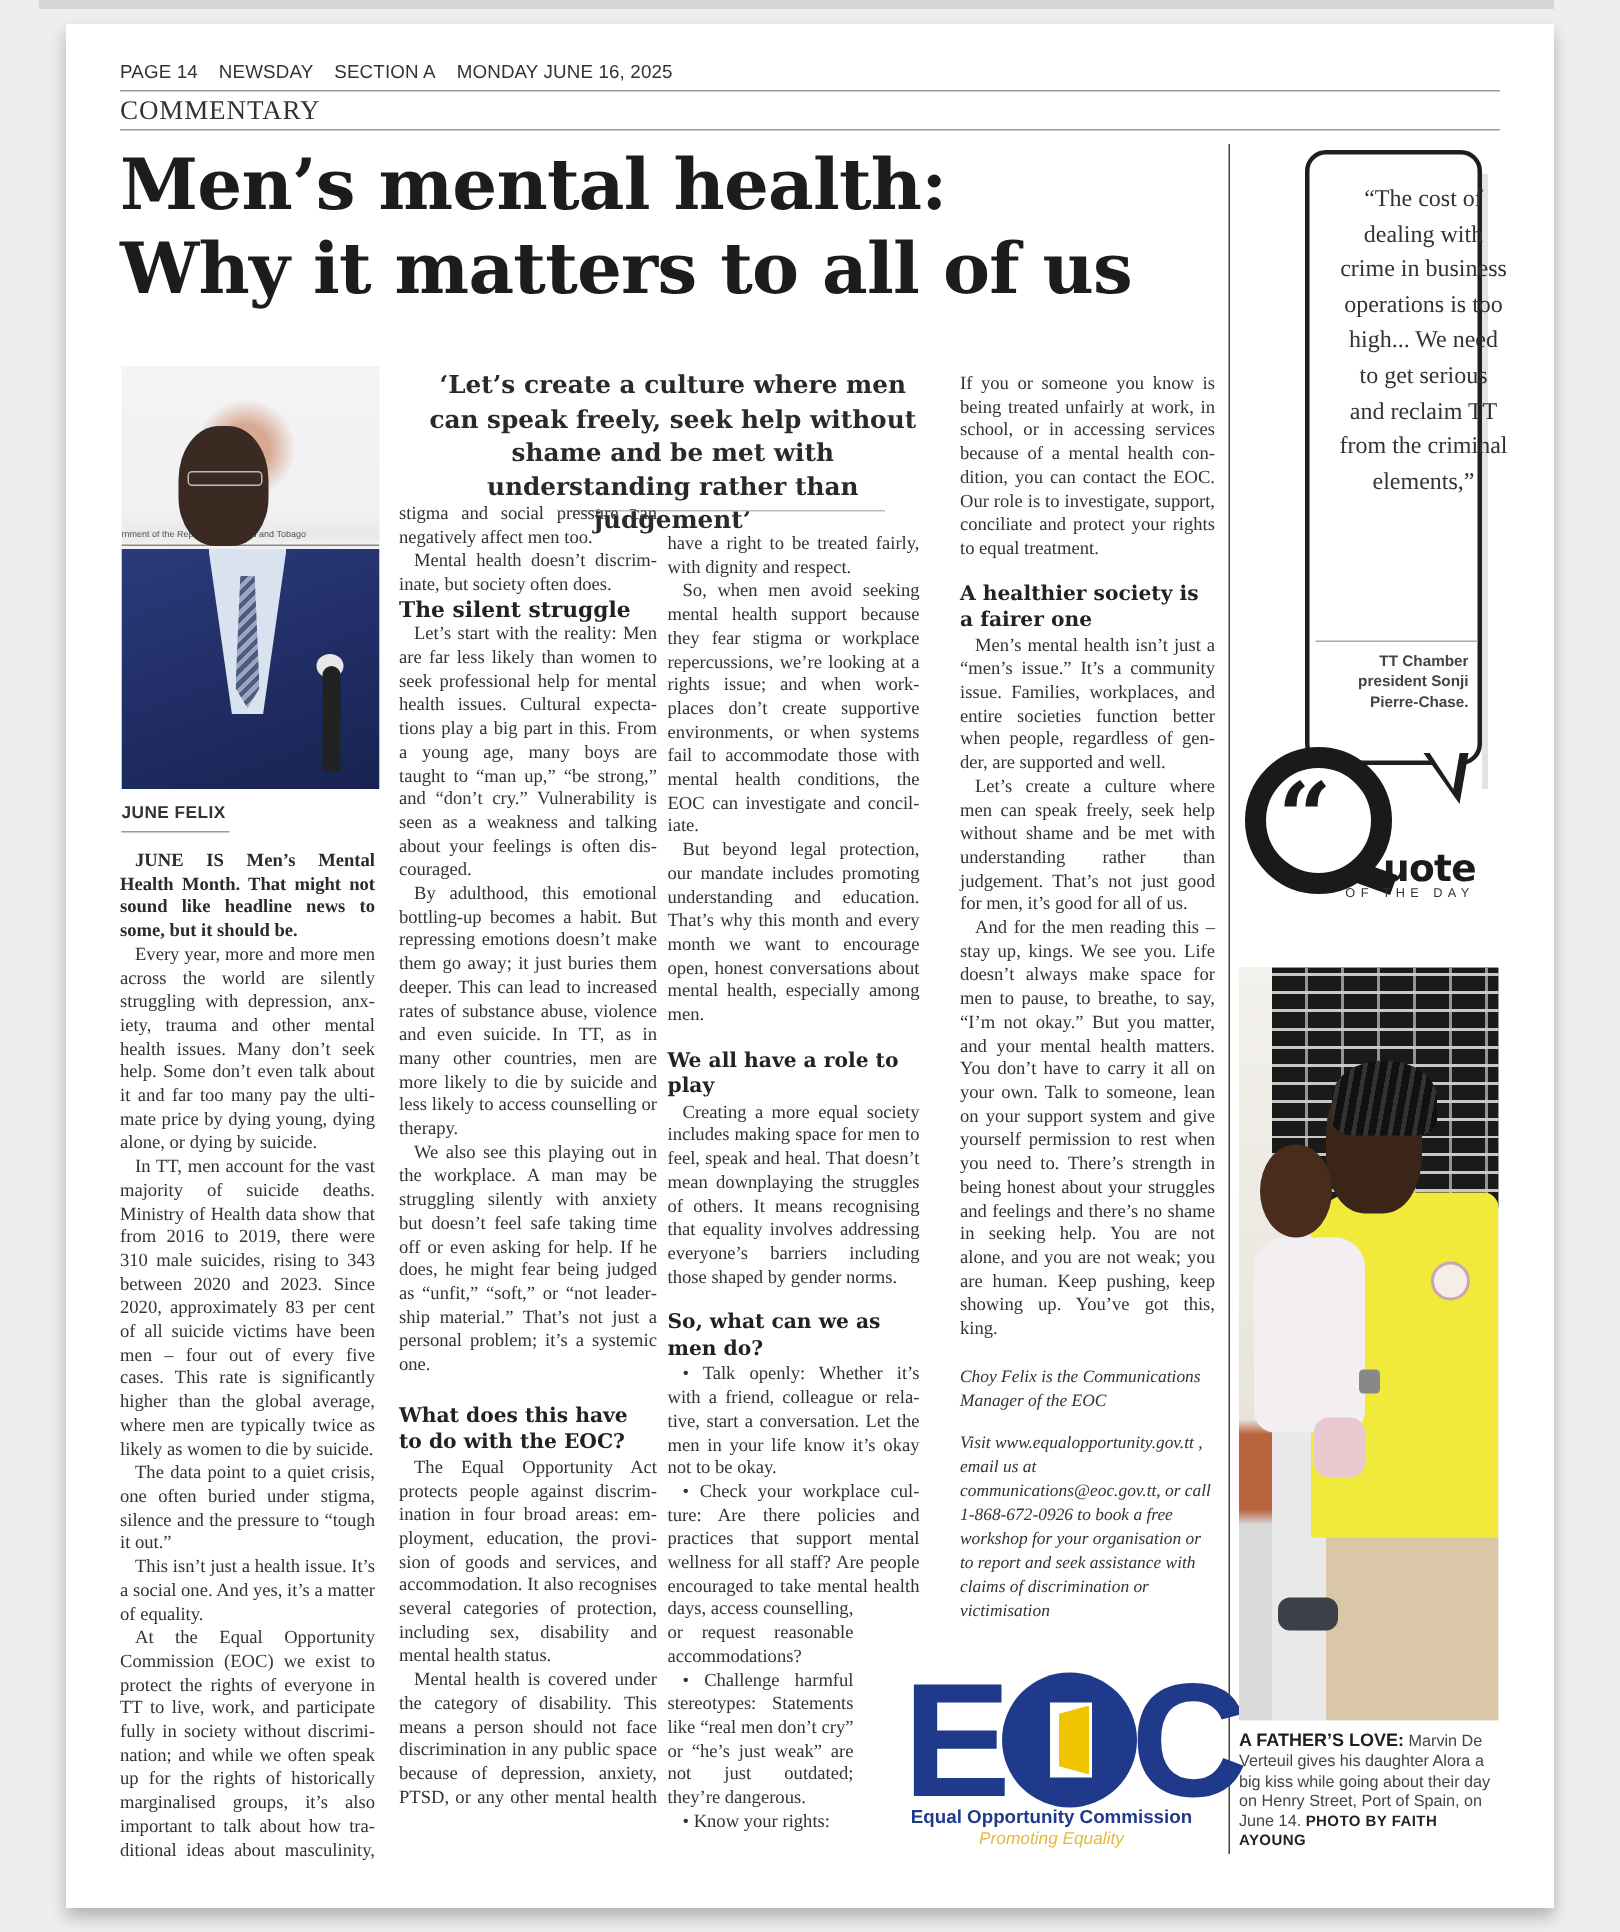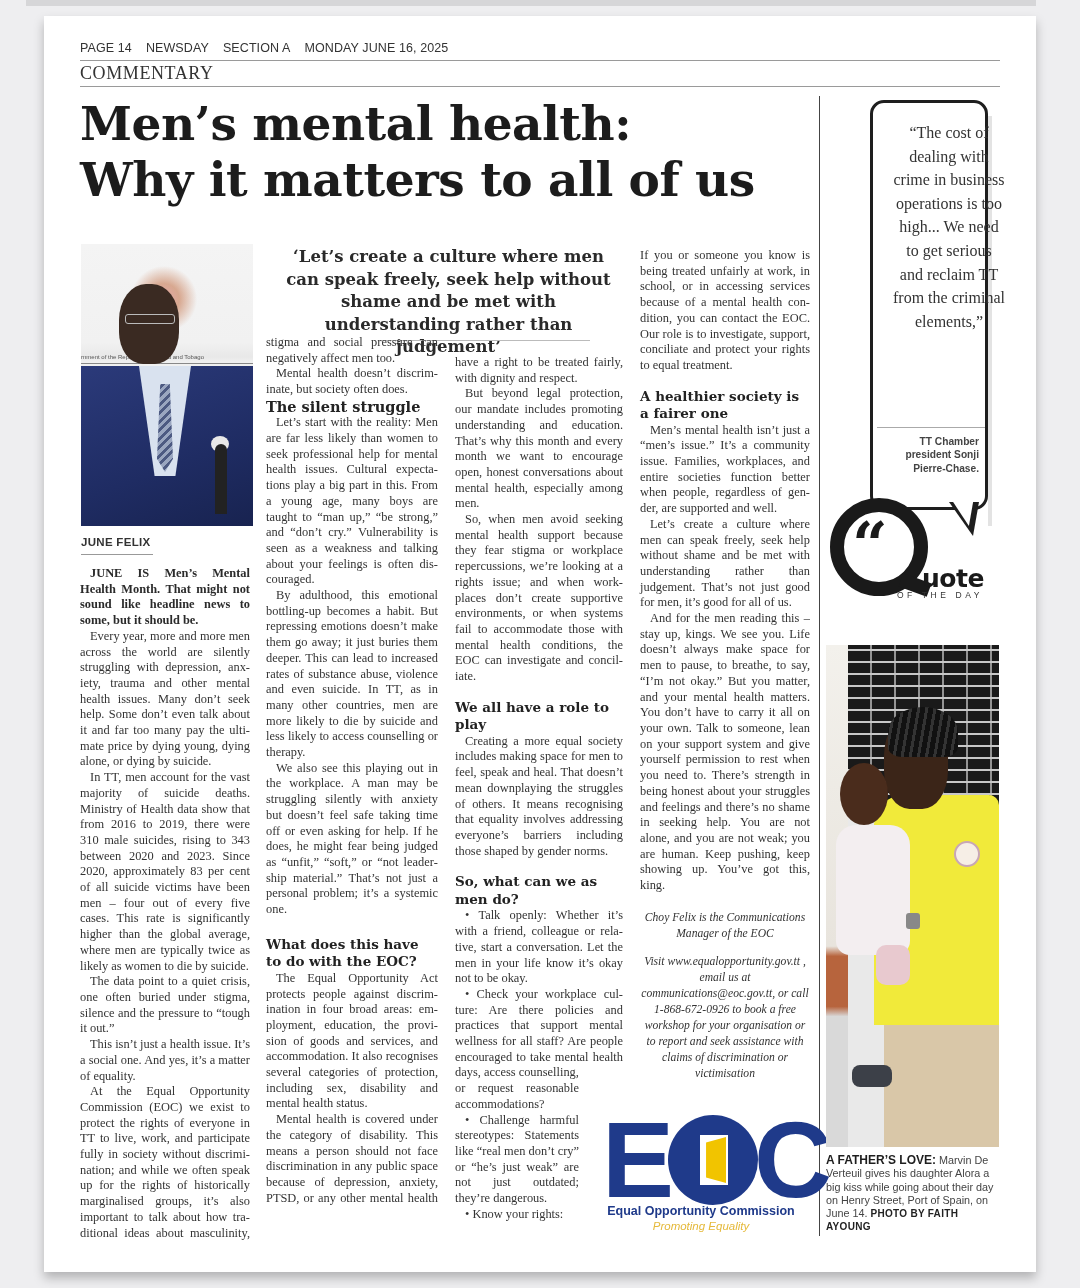--- a/index.html
+++ b/index.html
@@ -45,24 +45,24 @@
 
   .col { position: absolute; font-size: 12.4px; line-height: 15.7px; color: #333; text-align: justify; hyphens: manual; }
   .col p { text-indent: 10px; }
   .col p.lead { font-weight: bold; color: #2b2b2b; }
   .col h3 { font-family: "DejaVu Serif", serif; font-weight: bold; font-size: 13.5px; line-height: 17.5px; color: #222; text-align: left; text-indent: 0; }
   .col .gap { height: 12px; }
   .col p.bullet { text-indent: 10px; }
 
   .col1 { left: 36px; top: 550px; width: 170px; }
   .col2 { left: 222px; top: 319px; width: 172px; }
-  .col3 { left: 411px; top: 339px; width: 168px; }
+  .col3 { left: 401px; top: 339px; width: 168px; }
   .col3 p.narrow { width: 124px; }
   .col4 { left: 596px; top: 232px; width: 170px; }
-  .col4 .tagline { text-align: center; font-style: italic; text-indent: 0; font-size: 11.6px; line-height: 16px; }
+  .col4 .tagline { text-align: left; font-style: italic; text-indent: 0; font-size: 11.6px; line-height: 16px; }
 
   .eoc-logo { position: absolute; left: 552px; top: 1098px; width: 210px; height: 122px; }
   .eoc-letters { position: absolute; left: 6px; top: 0; height: 92px; display: flex; align-items: center; }
   .eoc-E { font-family: "Liberation Sans", sans-serif; font-weight: bold; font-size: 108px; line-height: 92px; color: #1f3a8a; letter-spacing: -4px; }
   .eoc-O { width: 90px; height: 90px; border-radius: 50%; background: #1f3a8a; position: relative; margin: 0 -2px; }
   .eoc-door-frame { position: absolute; left: 32px; top: 20px; width: 28px; height: 50px; background: #ffffff; }
   .eoc-door { position: absolute; left: 38px; top: 22px; width: 20px; height: 46px; background: #f1c400; clip-path: polygon(0 12%, 100% 0, 100% 100%, 0 88%); }
   .eoc-C { font-family: "Liberation Sans", sans-serif; font-weight: bold; font-size: 108px; line-height: 92px; color: #1f3a8a; margin-left: -2px; }
   .eoc-name { position: absolute; left: 0; top: 90px; width: 210px; text-align: center; font-family: "Liberation Sans", sans-serif; font-weight: bold; font-size: 12.5px; color: #1f3a8a; }
   .eoc-slogan { position: absolute; left: 0; top: 106px; width: 210px; text-align: center; font-family: "Liberation Sans", sans-serif; font-style: italic; font-size: 11.5px; color: #e5b93a; }
@@ -160,22 +160,22 @@
       <p>By adulthood, this emotion­al bottling-up becomes a habit. But repressing emotions doesn’t make them go away; it just buries them deeper. This can lead to in­creased rates of substance abuse, violence and even suicide. In TT, as in many other countries, men are more likely to die by suicide and less likely to access counsel­ling or therapy.</p>
       <p>We also see this playing out in the workplace. A man may be struggling silently with anxiety but doesn’t feel safe taking time off or even asking for help. If he does, he might fear being judged as “unfit,” “soft,” or “not leader­ship material.” That’s not just a personal problem; it’s a systemic one.</p>
       <div class="gap" style="height:18px"></div>
       <h3>What does this have to do with the EOC?</h3>
       <p>The Equal Opportunity Act protects people against discrim­ination in four broad areas: em­ployment, education, the provi­sion of goods and services, and accommodation. It also recog­nises several categories of pro­tection, including sex, disability and mental health status.</p>
       <p style="height:94px;overflow:hidden">Mental health is covered un­der the category of disability. This means a person should not face discrimination in any pub­lic space because of depression, anxiety, PTSD, or any other mental health condition. They have a right to be treated fairly, with dignity and respect.</p>
     </div>
 
     <div class="col col3">
       <p style="text-indent:0">have a right to be treated fairly, with dignity and respect.</p>
+      <p>So, when men avoid seeking mental health support because they fear stigma or workplace repercussions, we’re looking at a rights issue; and when work­places don’t create supportive environments, or when systems fail to accommodate those with mental health conditions, the EOC can investigate and concil­iate.</p>
       <p>But beyond legal protection, our mandate includes promot­ing understanding and educa­tion. That’s why this month and every month we want to encour­age open, honest conversations about mental health, especially among men.</p>
-      <p>So, when men avoid seeking mental health support because they fear stigma or workplace repercussions, we’re looking at a rights issue; and when work­places don’t create supportive environments, or when systems fail to accommodate those with mental health conditions, the EOC can investigate and concil­iate.</p>
       <div class="gap" style="height:14px"></div>
       <h3>We all have a role to play</h3>
       <p>Creating a more equal society includes making space for men to feel, speak and heal. That doesn’t mean downplaying the struggles of others. It means rec­ognising that equality involves addressing everyone’s barriers including those shaped by gen­der norms.</p>
       <div class="gap" style="height:14px"></div>
       <h3>So, what can we as men do?</h3>
       <p class="bullet">• Talk openly: Whether it’s with a friend, colleague or rela­tive, start a conversation. Let the men in your life know it’s okay not to be okay.</p>
       <p class="bullet">• Check your workplace cul­ture: Are there policies and practices that support mental wellness for all staff? Are peo­ple encouraged to take mental health days, access counselling,</p>
       <p class="narrow" style="text-indent:0">or request reasonable accommodations?</p>
       <p class="bullet narrow">• Challenge harmful stereotypes: Statements like “real men don’t cry” or “he’s just weak” are not just outdated; they’re dangerous.</p>
       <p class="bullet narrow">• Know your rights:</p>

